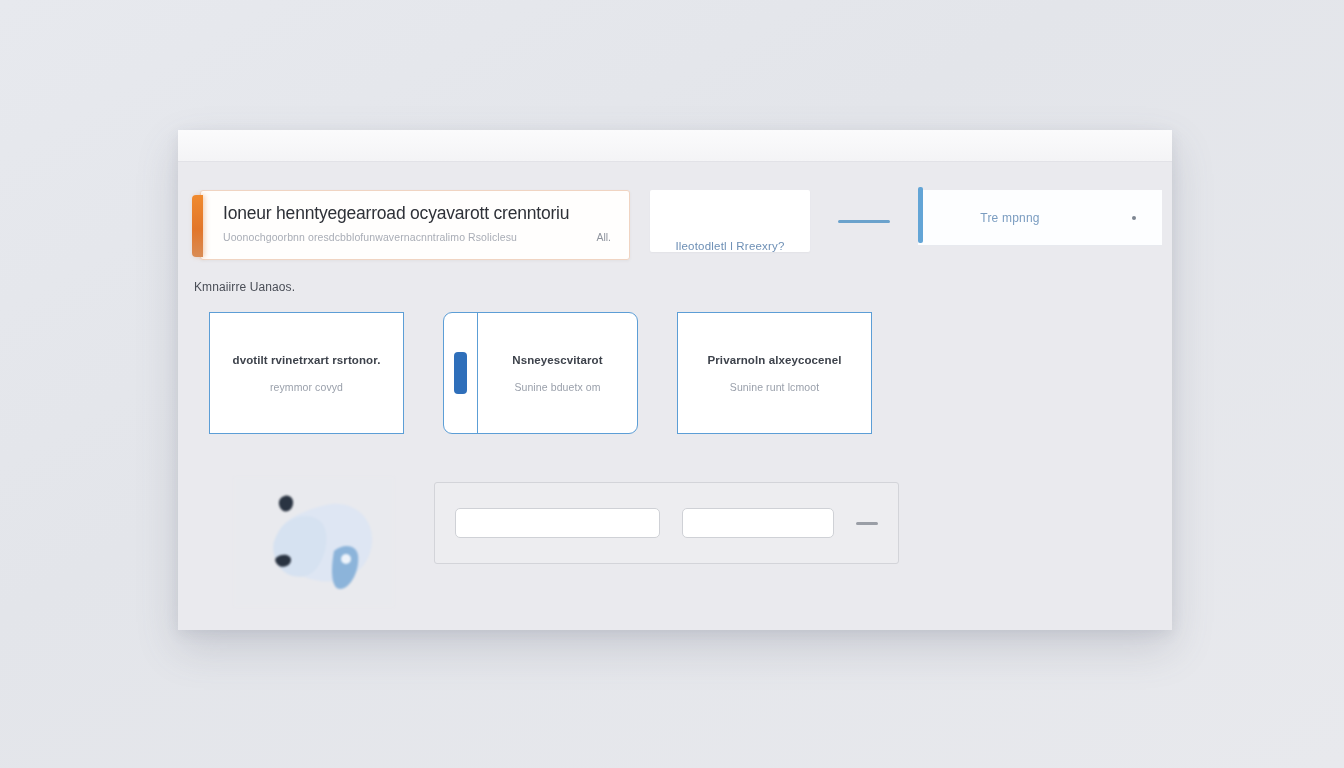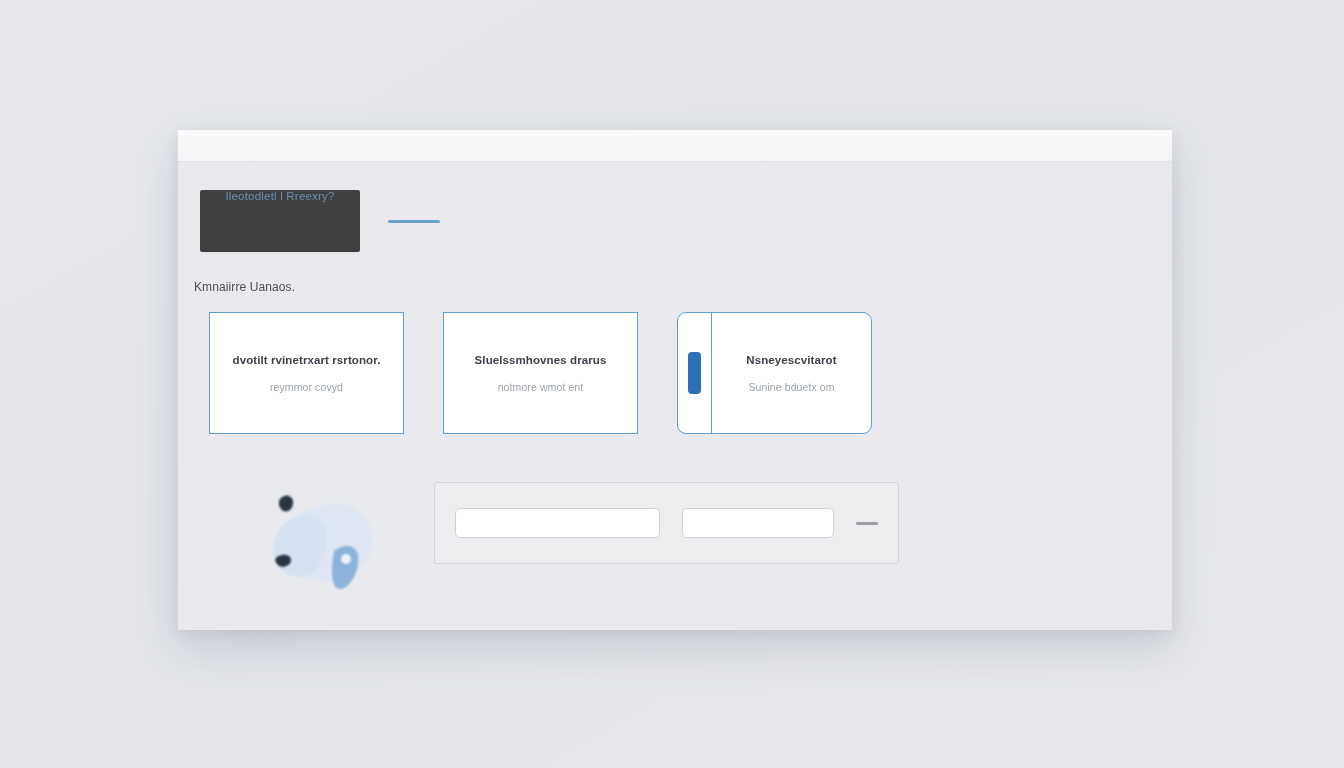--- a/index.html
+++ b/index.html
@@ -109,24 +109,24 @@
     font-size: 10.5px;
     color: #8f949e;
     padding-left: 12px;
     filter: blur(0.6px);
   }
 
   
   #status-chip {
     width: 160px;
     height: 62px;
-    background: #404040;
+    background: #ffffff;
     border-radius: 2px;
     display: flex;
-    align-items: flex-start;
+    align-items: flex-end;
     justify-content: center;
     box-shadow: 0 1px 2px rgba(120, 125, 140, 0.06);
   }
 
   #status-chip-label {
     font-size: 11.5px;
     color: #6d8fb5;
     letter-spacing: 0.2px;
     filter: blur(0.65px);
     white-space: nowrap;
@@ -318,54 +318,67 @@
 <body>
 
 <div id="app-window">
 
   <div id="titlebar"></div>
 
   <div id="window-body">
 
     <div id="header-row">
 
+      <div id="alert-banner">
+        <div id="alert-accent"></div>
+        <div id="alert-title">Ioneur henntyegearroad ocyavarott crenntoriu</div>
+        <div id="alert-sub-row">
+          <div id="alert-subtitle">Uoonochgoorbnn oresdcbblofunwavernacnntralimo Rsoliclesu</div>
+          <div id="alert-meta">All.</div>
+        </div>
+      </div>
 
       <div id="status-chip">
         <span id="status-chip-label">Ileotodletl  l  Rreexry?</span>
       </div>
 
       <div id="divider-wrap">
         <div id="divider-bar"></div>
       </div>
 
+      <div id="tip-panel">
+        <div id="tip-accent"></div>
+        <span id="tip-label">Tre mpnng</span>
+        <span id="tip-dot"></span>
+      </div>
 
     </div>
 
     <div id="section-label">Kmnaiirre Uanaos.</div>
 
     <div id="cards-row">
 
       <div class="card">
         <div class="card-title">dvotilt rvinetrxart rsrtonor.</div>
         <div class="card-sub">reymmor covyd</div>
       </div>
 
-      <div class="card">
-        <div class="card-title">Sluelssmhovnes drarus</div>
-        <div class="card-sub">notmore wmot ent</div>
-      </div>
 
       <div class="card has-marker">
         <div class="card-marker-rail">
           <div class="card-marker"></div>
         </div>
         <div class="card-title">Nsneyescvitarot</div>
         <div class="card-sub">Sunine bduetx om</div>
       </div>
 
+      <div class="card">
+        <div class="card-title">Privarnoln alxeycocenel</div>
+        <div class="card-sub">Sunine runt lcmoot</div>
+      </div>
 
     </div>
 
     <svg id="illustration" viewBox="0 0 160 130">
       <rect x="0" y="0" width="160" height="130" fill="#e9eaee"></rect>
       <path d="M92 28 C118 22 140 40 138 66 C136 92 112 108 86 104 C62 100 44 88 42 68 C40 46 66 34 92 28 Z" fill="#dde6f2" opacity="0.95"></path>
       <path d="M44 56 C52 40 74 34 86 44 C96 52 94 78 82 92 C70 106 48 100 42 84 C38 72 38 66 44 56 Z" fill="#d5e1f0" opacity="0.95"></path>
       <path d="M100 74 C110 66 122 68 124 78 C126 94 116 112 106 112 C98 112 96 96 100 74 Z" fill="#8cb4da"></path>
       <circle cx="112" cy="82" r="5" fill="#eef4fb"></circle>
       <path d="M48 20 C54 16 60 20 59 27 C58 34 51 37 47 32 C44 28 44 23 48 20 Z" fill="#2a3442"></path>

